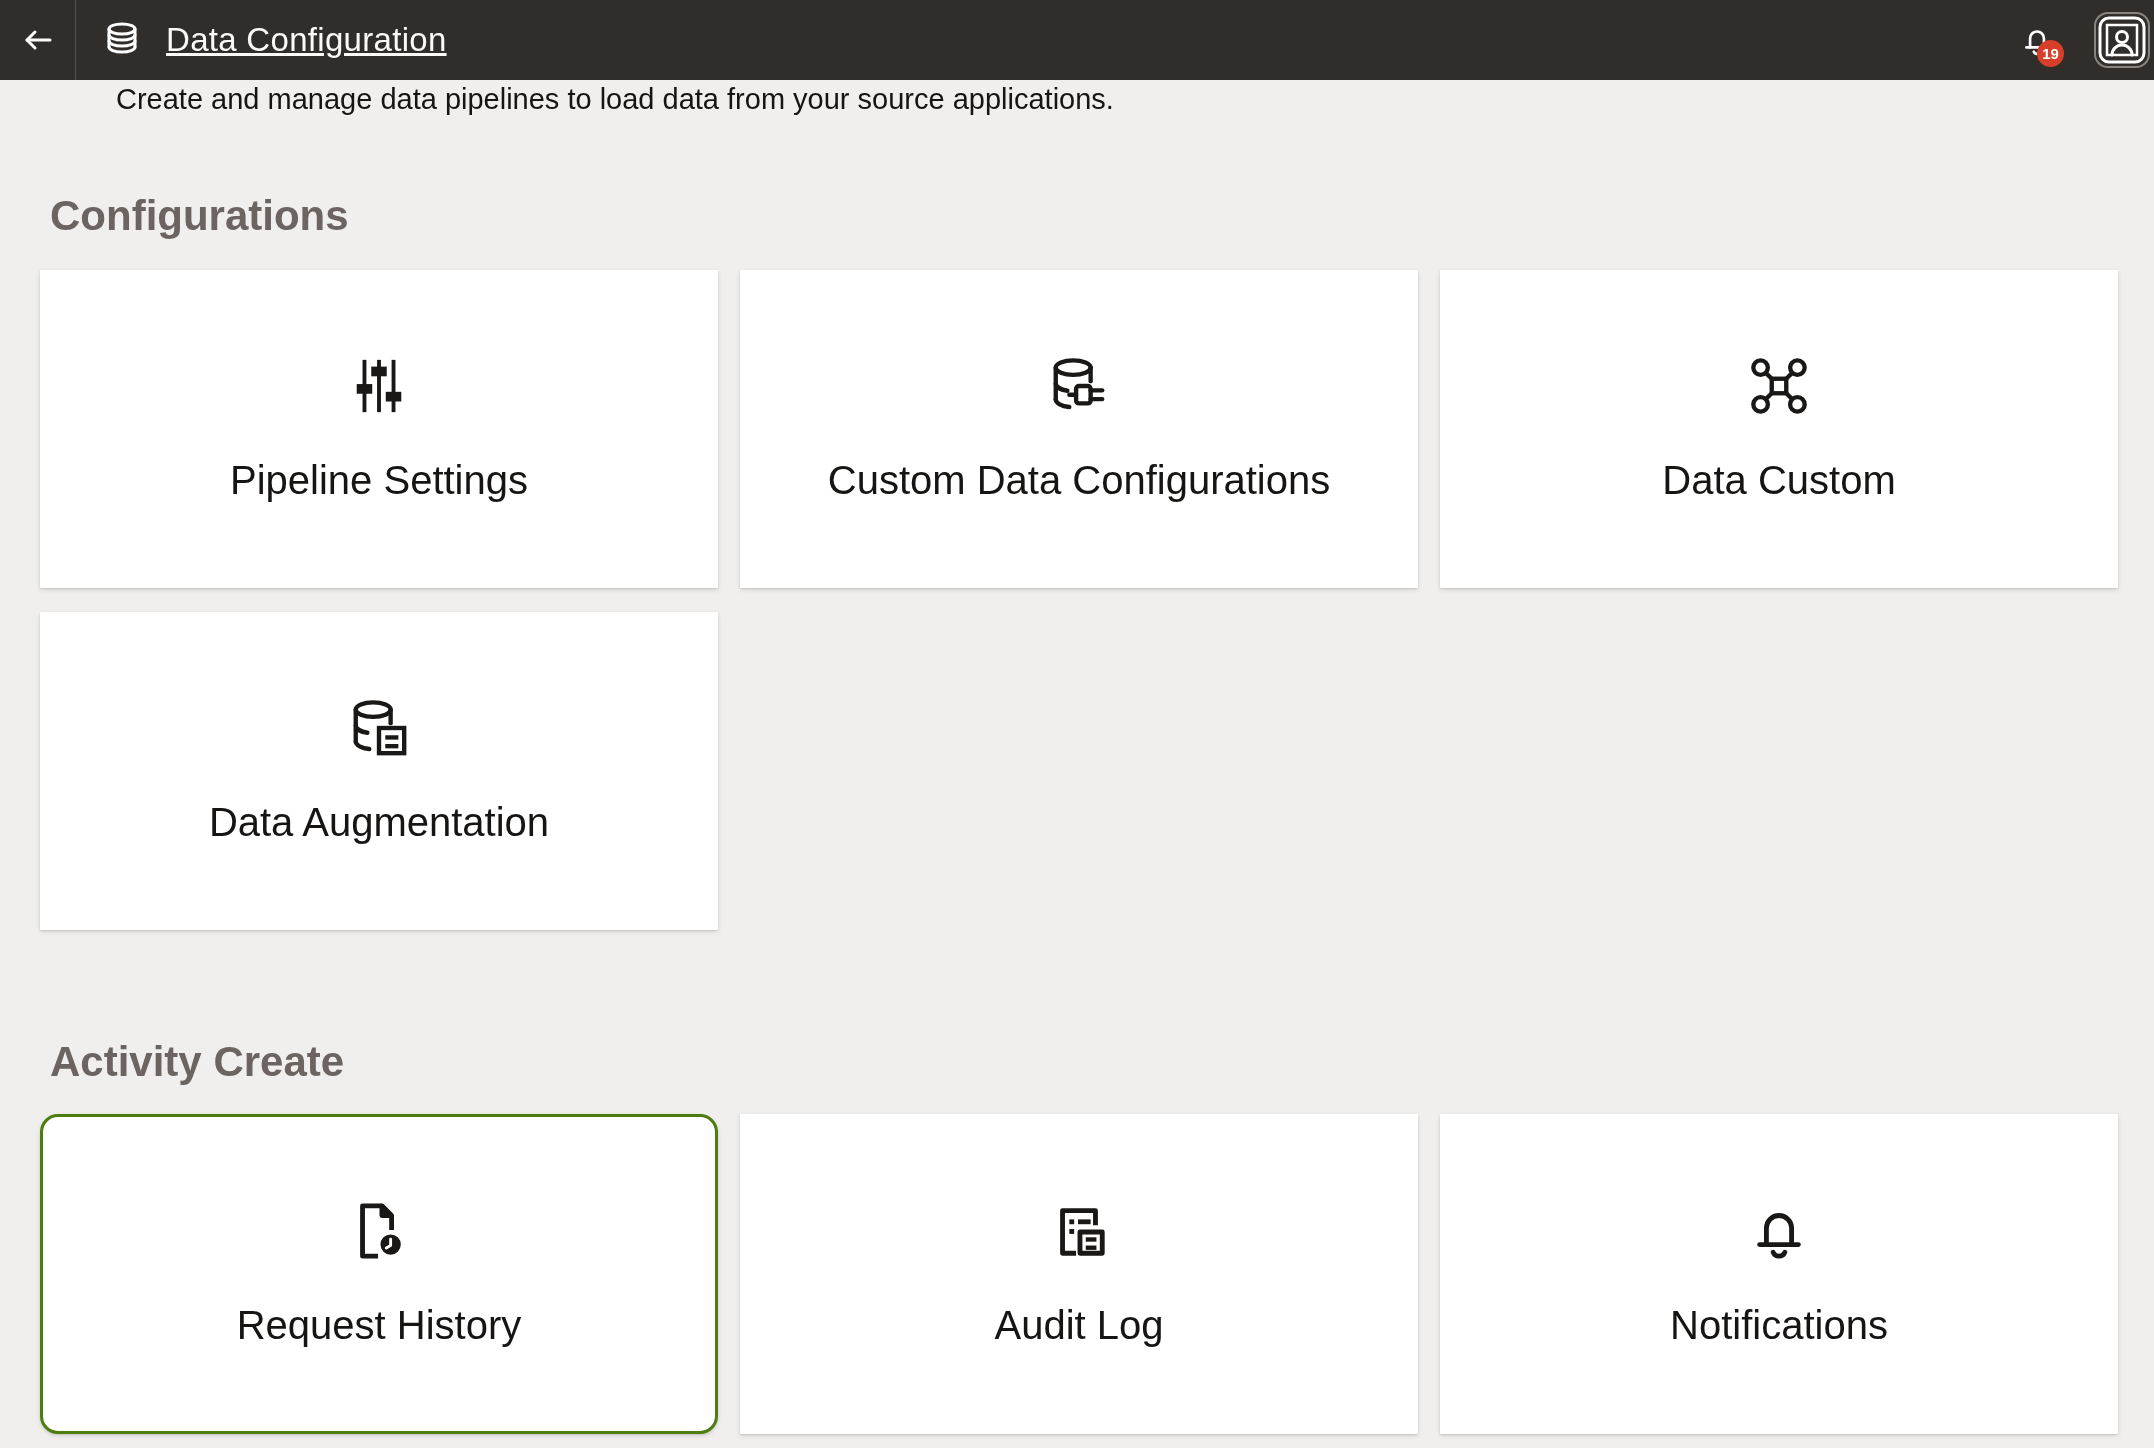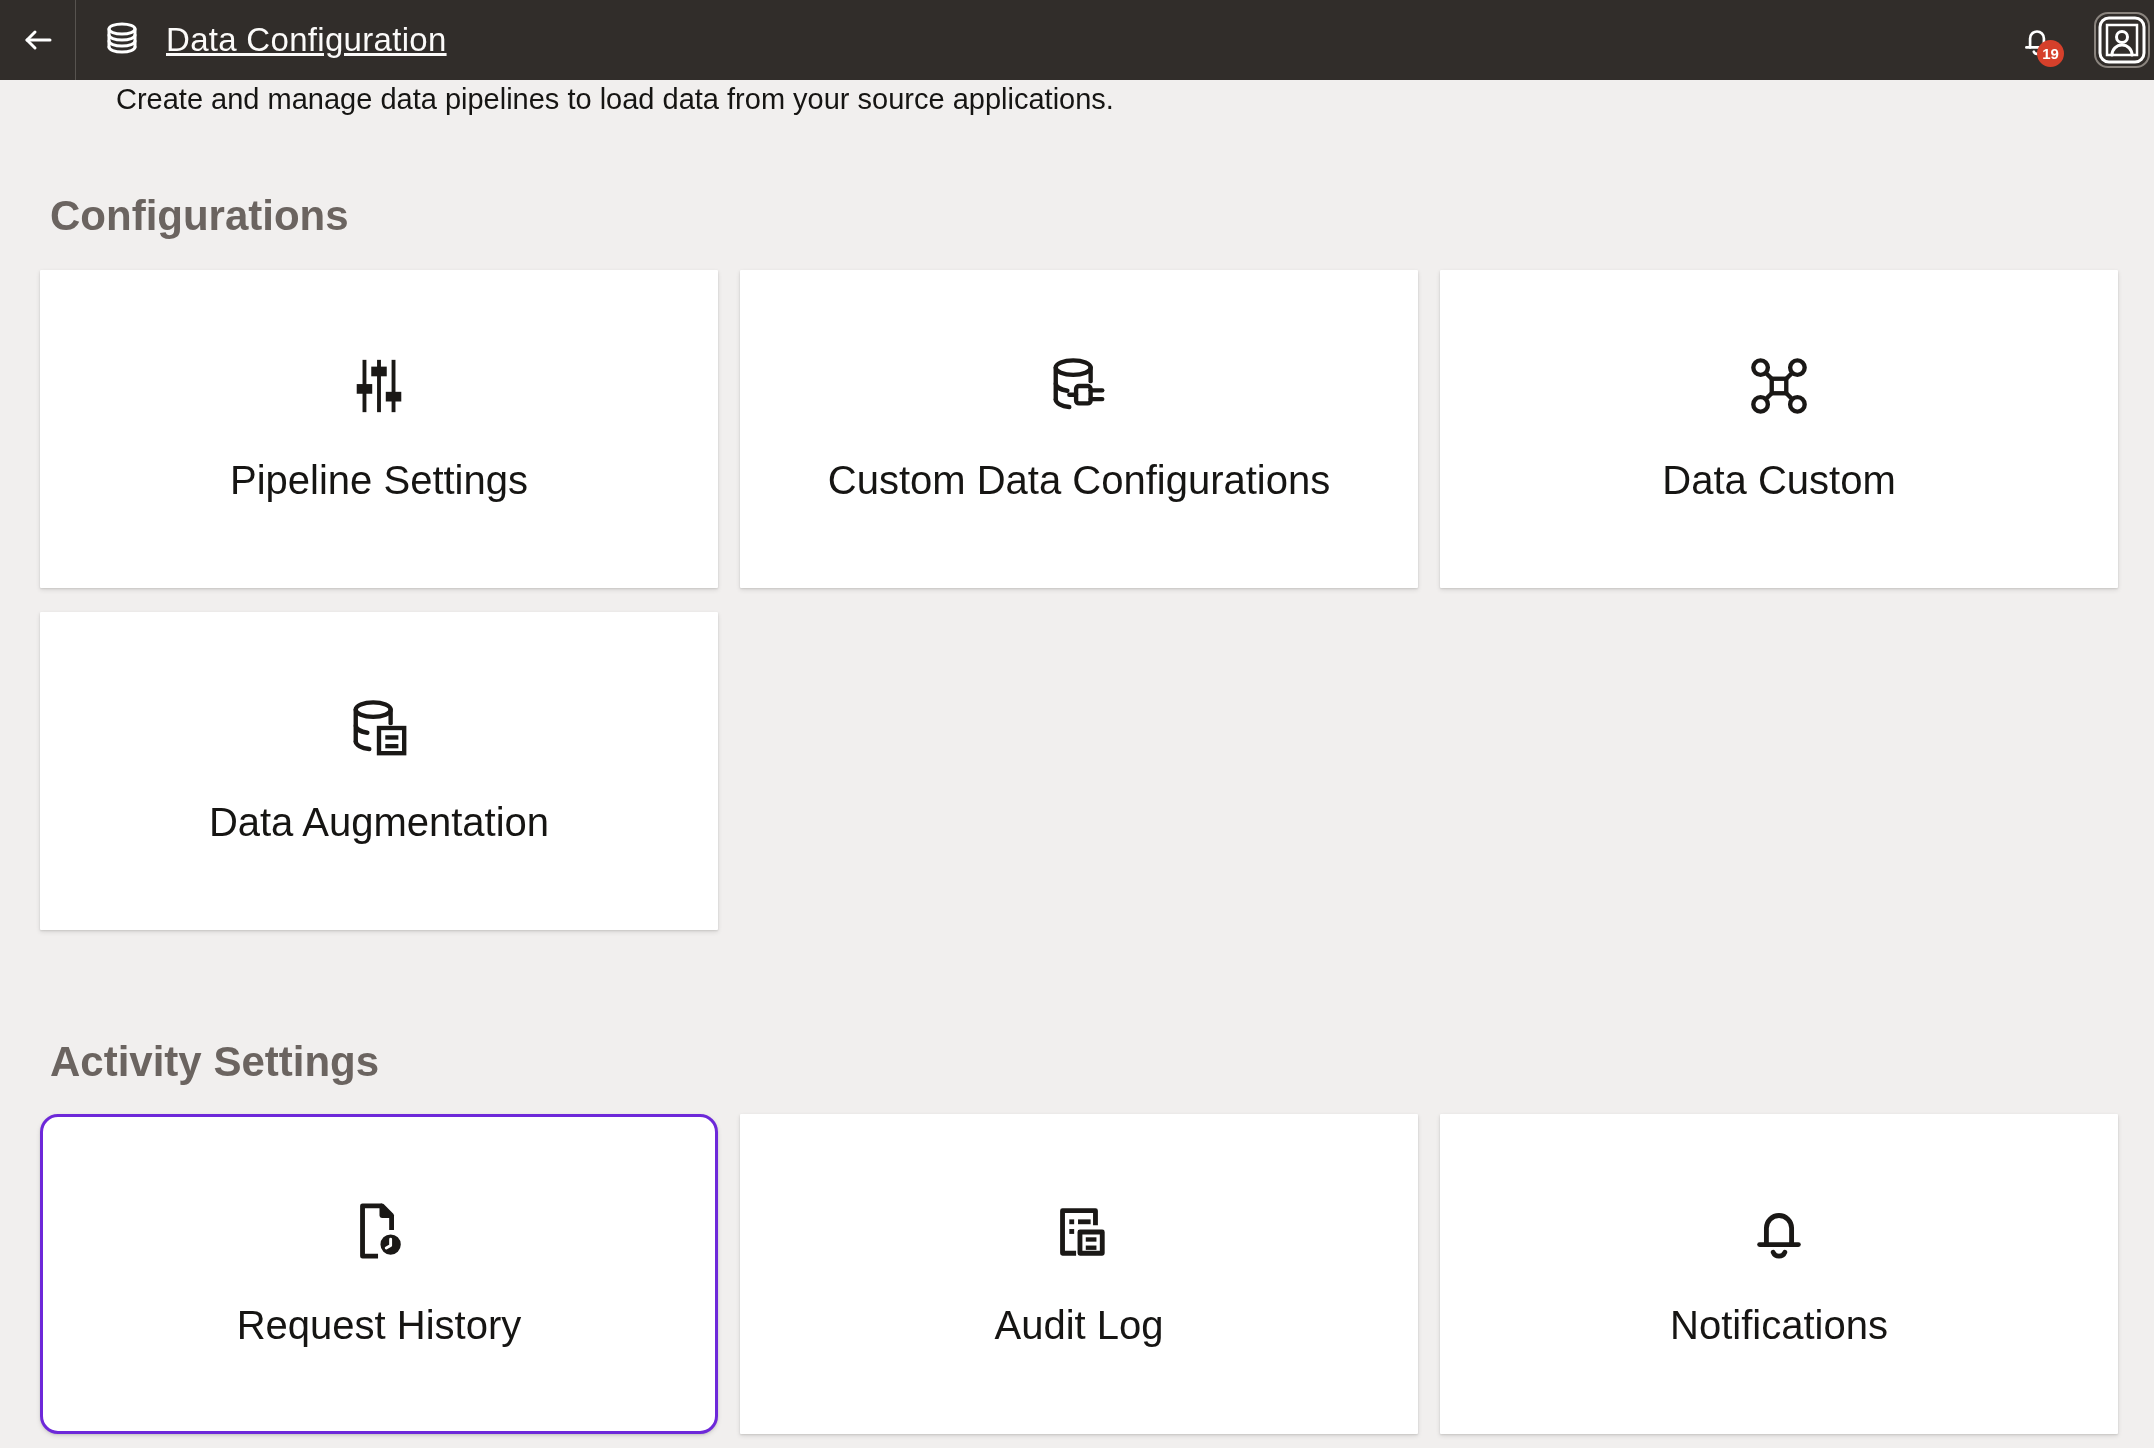--- a/index.html
+++ b/index.html
@@ -64,21 +64,21 @@
   }
   .grid.activity { margin-top:28px; }
   .card {
     background:#ffffff; height:318px;
     display:flex; flex-direction:column; align-items:center; justify-content:center;
     gap:40px; cursor:pointer; border-radius:1px;
     box-shadow:0 2px 5px rgba(22,21,19,0.10), 0 1px 2px rgba(22,21,19,0.12);
   }
   .grid.activity .card { height:320px; }
   .card-label { font-size:40px; line-height:46px; color:#161513; }
-  .card.highlighted { border:3px solid #6d28d9; border-radius:18px; }
+  .card.highlighted { border:3px solid #4d7c0f; border-radius:18px; }
 
   .icon { display:block; }
 </style>
 </head>
 <body>
 
 <header class="app-header">
   <button class="back-btn">
     <svg class="icon" width="34" height="34" viewBox="0 0 34 34" fill="none" stroke="#ffffff" stroke-width="3" stroke-linecap="round" stroke-linejoin="round">
       <path d="M29 17 H6"></path>
@@ -176,21 +176,21 @@
         <rect x="32" y="32" width="26" height="26" fill="#ffffff"></rect>
         <rect x="38.5" y="39.5" width="13.5" height="4.5" fill="#1a1816" stroke="none"></rect>
         <rect x="38.5" y="48.5" width="13.5" height="4.5" fill="#1a1816" stroke="none"></rect>
       </svg>
       <span class="card-label">Data Augmentation</span>
     </div>
 
 
   </div>
 
-  <h2 class="section-heading" id="heading-activity">Activity Settings</h2>
+  <h2 class="section-heading" id="heading-activity">Activity Create</h2>
 
   <div class="grid activity">
 
     <div class="card highlighted">
       <svg class="icon" width="62" height="62" viewBox="0 0 64 64" fill="none" stroke="#1a1816" stroke-width="5" stroke-linejoin="round">
         <path d="M35 6 H15 V58 H31"></path>
         <path d="M35 6 L45 16 H35 Z" fill="#1a1816"></path>
         <path d="M45 16 V31"></path>
         <circle cx="44" cy="46" r="12" fill="#1a1816" stroke="#ffffff" stroke-width="3"></circle>
         <path d="M44 40.5 V47 L39.5 49.5" stroke="#ffffff" stroke-width="3" stroke-linecap="round"></path>

